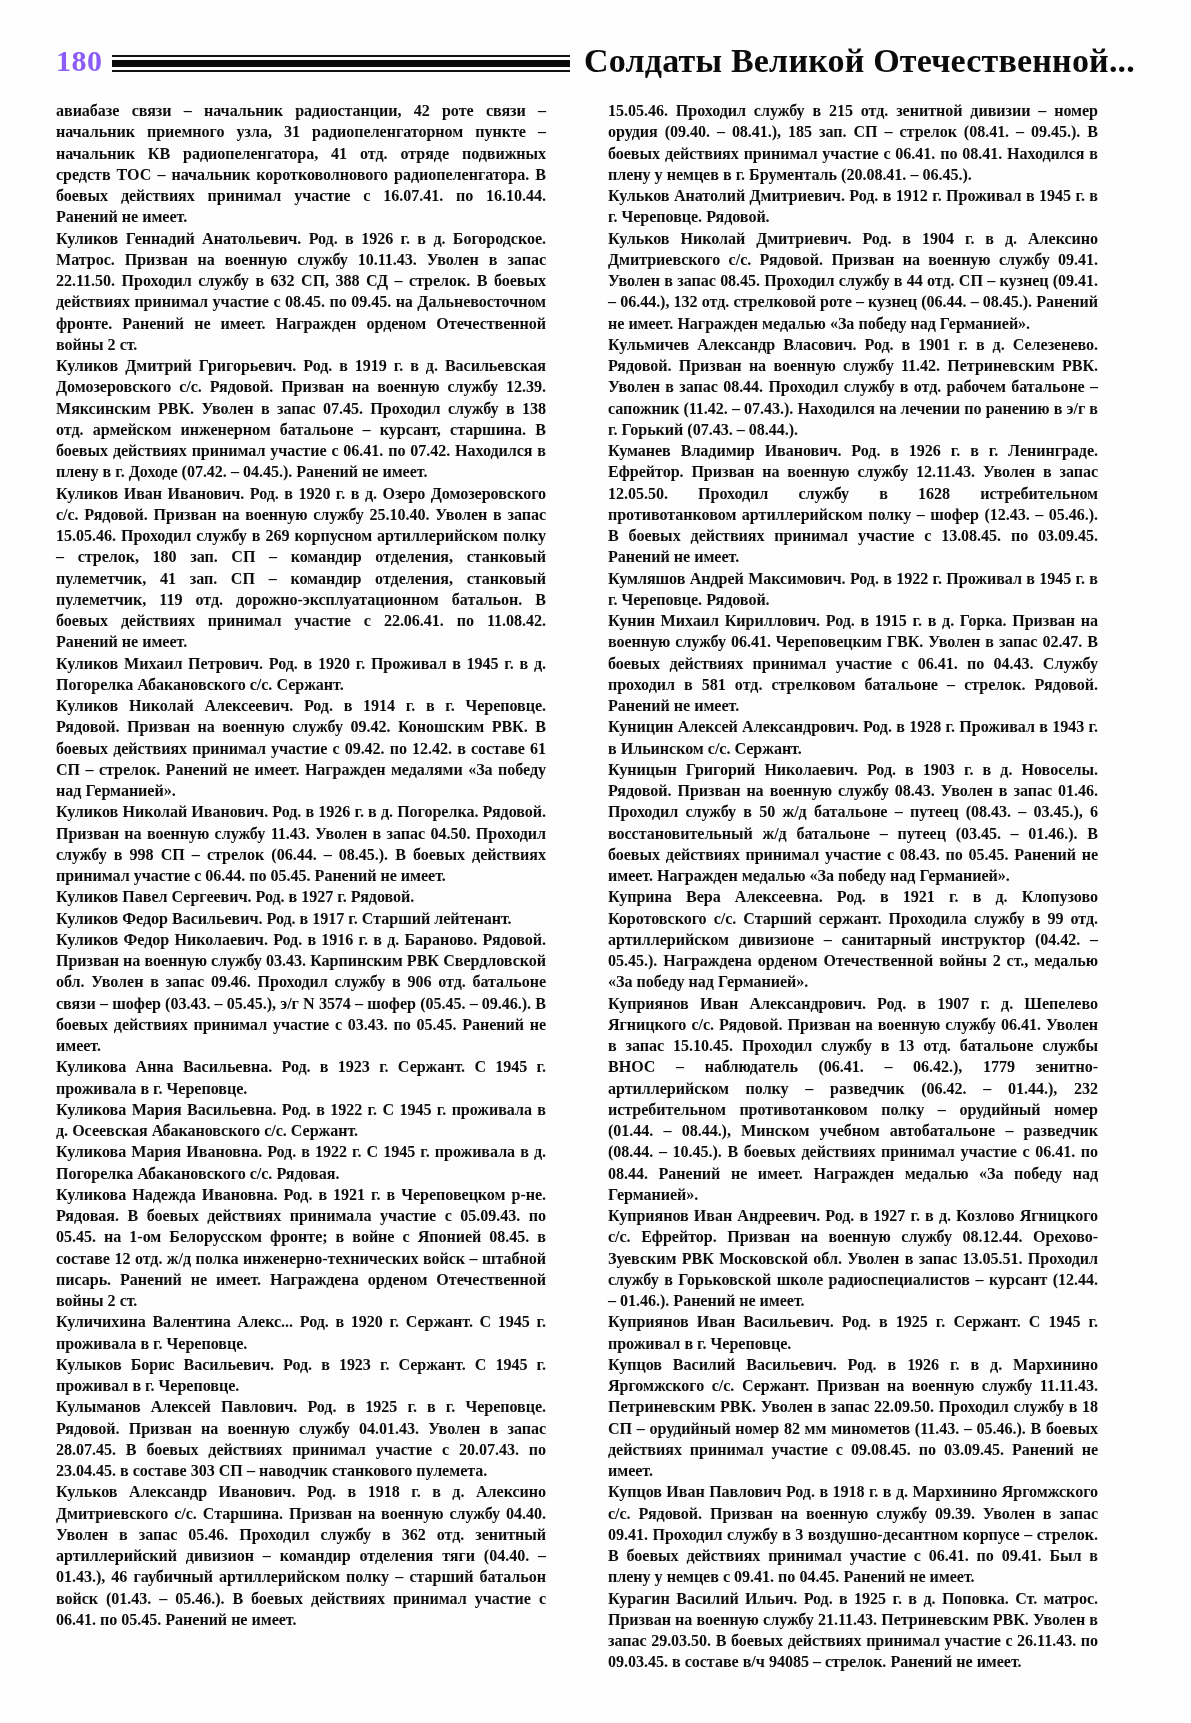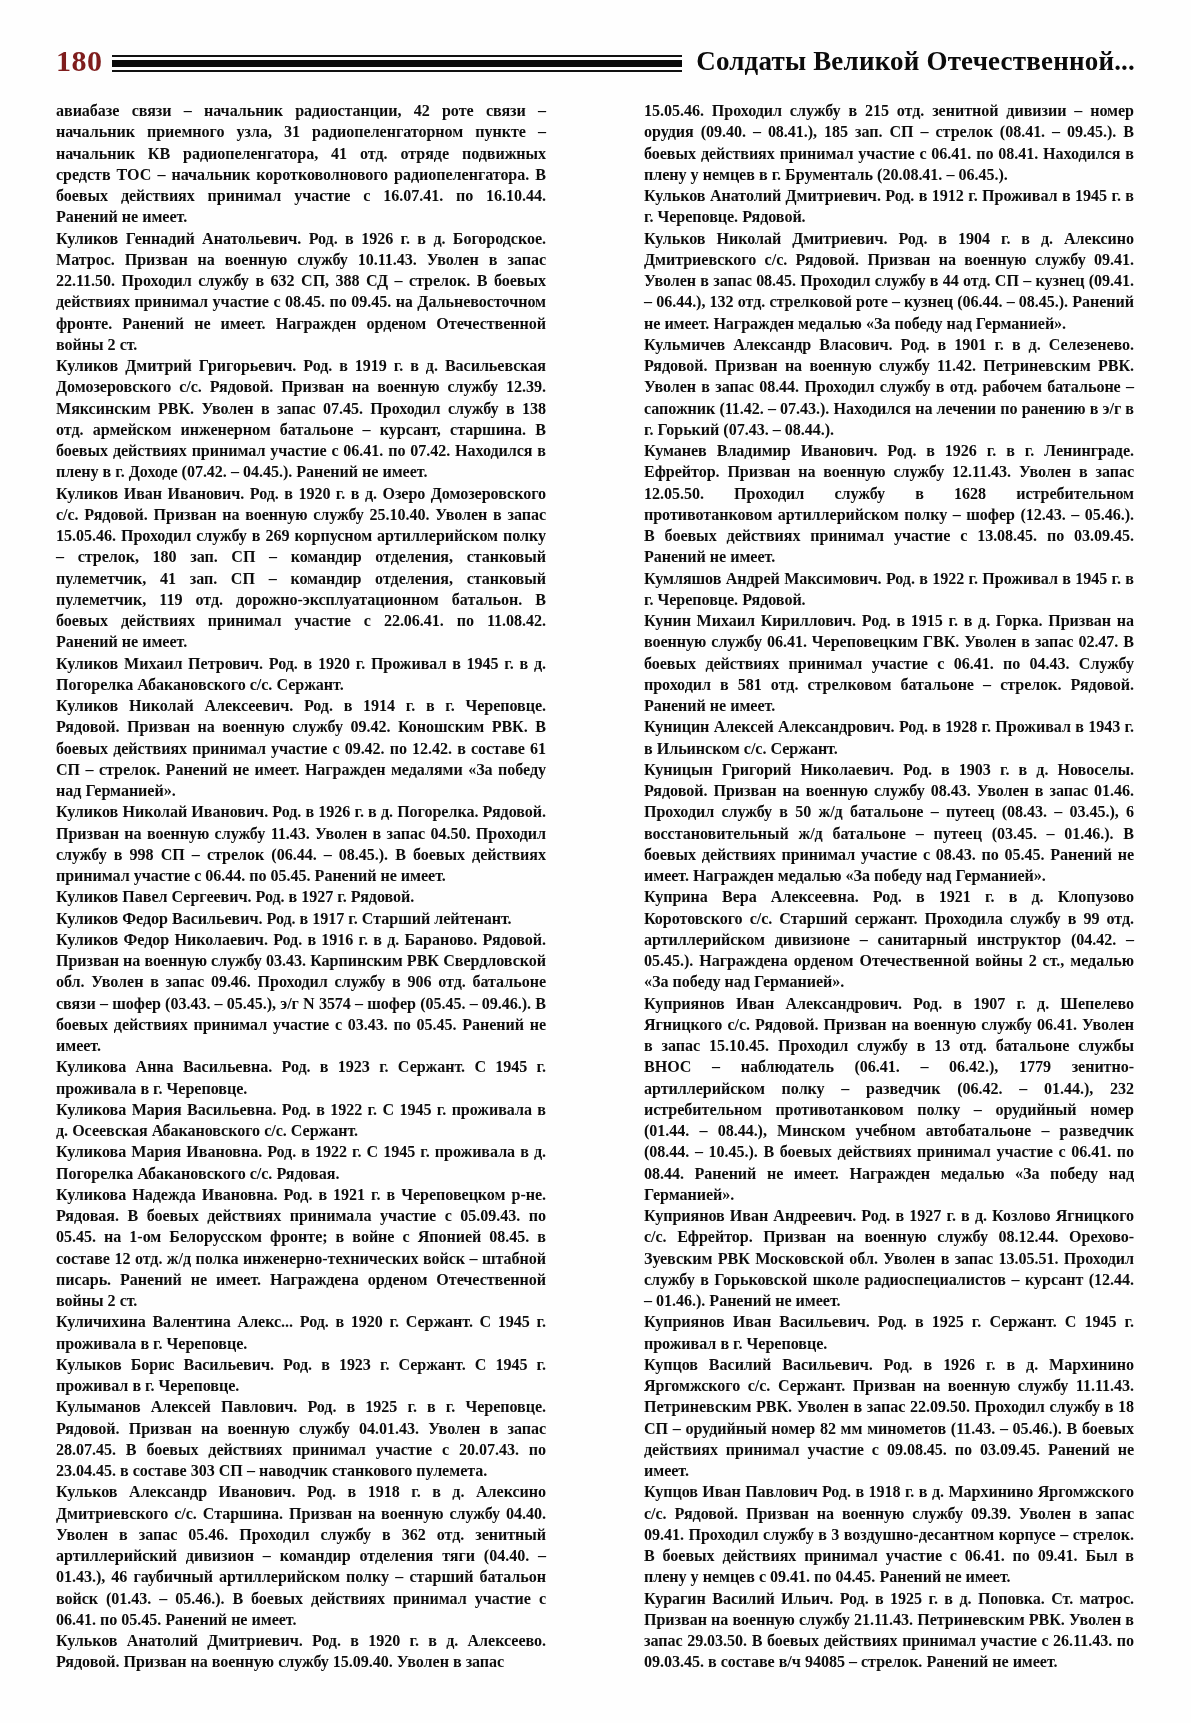--- a/index.html
+++ b/index.html
@@ -32,56 +32,56 @@
     width: 1079px;
     height: 46px;
     display: flex;
     align-items: center;
   }
   .folio {
     font-family: "Liberation Serif", "DejaVu Serif", serif;
     font-size: 30px;
     font-weight: 700;
     line-height: 1;
-    color: #7f1d1d;
+    color: #8b5cf6;
     letter-spacing: 0.5px;
     padding-right: 9px;
     flex: 0 0 auto;
   }
   .rule-stack {
     flex: 1 1 auto;
     display: flex;
     flex-direction: column;
     justify-content: center;
     gap: 3px;
     padding-top: 4px;
   }
   .rule-thin   { height: 2px;  background: #111; }
   .rule-thick  { height: 7px;  background: #0a0a0a; }
   .header-title {
     flex: 0 0 auto;
     padding-left: 14px;
     font-family: "Liberation Serif", "DejaVu Serif", serif;
-    font-size: 27px;
+    font-size: 34px;
     font-weight: 700;
     line-height: 1;
     color: #0b0b0b;
     white-space: nowrap;
     letter-spacing: 0.2px;
   }
 
   
   .columns {
     position: absolute;
     left: 56px;
     top: 100px;
     width: 1079px;
     height: 1580px;
     display: flex;
-    gap: 98px;
+    gap: 62px;
   }
   .col {
     width: 490px;
     flex: 0 0 490px;
   }
   .entry {
     font-family: "Liberation Serif", "DejaVu Serif", serif;
     font-size: 16.1px;
     line-height: 21.25px;
     font-weight: 700;
@@ -123,21 +123,20 @@
       <p class="entry">Куликов Федор Васильевич. Род. в 1917 г. Старший лейтенант.</p>
       <p class="entry">Куликов Федор Николаевич. Род. в 1916 г. в д. Бараново. Рядовой. Призван на военную службу 03.43. Карпинским РВК Свердловской обл. Уволен в запас 09.46. Проходил службу в 906 отд. батальоне связи – шофер (03.43. – 05.45.), э/г N 3574 – шофер (05.45. – 09.46.). В боевых действиях принимал участие с 03.43. по 05.45. Ранений не имеет.</p>
       <p class="entry">Куликова Анна Васильевна. Род. в 1923 г. Сержант. С 1945 г. проживала в г. Череповце.</p>
       <p class="entry">Куликова Мария Васильевна. Род. в 1922 г. С 1945 г. проживала в д. Осеевская Абакановского с/с. Сержант.</p>
       <p class="entry">Куликова Мария Ивановна. Род. в 1922 г. С 1945 г. проживала в д. Погорелка Абакановского с/с. Рядовая.</p>
       <p class="entry">Куликова Надежда Ивановна. Род. в 1921 г. в Череповецком р-не. Рядовая. В боевых действиях принимала участие с 05.09.43. по 05.45. на 1-ом Белорусском фронте; в войне с Японией 08.45. в составе 12 отд. ж/д полка инженерно-технических войск – штабной писарь. Ранений не имеет. Награждена орденом Отечественной войны 2 ст.</p>
       <p class="entry">Куличихина Валентина Алекс... Род. в 1920 г. Сержант. С 1945 г. проживала в г. Череповце.</p>
       <p class="entry">Кулыков Борис Васильевич. Род. в 1923 г. Сержант. С 1945 г. проживал в г. Череповце.</p>
       <p class="entry">Кулыманов Алексей Павлович. Род. в 1925 г. в г. Череповце. Рядовой. Призван на военную службу 04.01.43. Уволен в запас 28.07.45. В боевых действиях принимал участие с 20.07.43. по 23.04.45. в составе 303 СП – наводчик станкового пулемета.</p>
       <p class="entry">Кульков Александр Иванович. Род. в 1918 г. в д. Алексино Дмитриевского с/с. Старшина. Призван на военную службу 04.40. Уволен в запас 05.46. Проходил службу в 362 отд. зенитный артиллерийский дивизион – командир отделения тяги (04.40. – 01.43.), 46 гаубичный артиллерийском полку – старший батальон войск (01.43. – 05.46.). В боевых действиях принимал участие с 06.41. по 05.45. Ранений не имеет.</p>
-      <p class="entry">Кульков Анатолий Дмитриевич. Род. в 1920 г. в д. Алексеево. Рядовой. Призван на военную службу 15.09.40. Уволен в запас</p>
     </div>
 
     <div class="col">
       <p class="entry">15.05.46. Проходил службу в 215 отд. зенитной дивизии – номер орудия (09.40. – 08.41.), 185 зап. СП – стрелок (08.41. – 09.45.). В боевых действиях принимал участие с 06.41. по 08.41. Находился в плену у немцев в г. Брументаль (20.08.41. – 06.45.).</p>
       <p class="entry">Кульков Анатолий Дмитриевич. Род. в 1912 г. Проживал в 1945 г. в г. Череповце. Рядовой.</p>
       <p class="entry">Кульков Николай Дмитриевич. Род. в 1904 г. в д. Алексино Дмитриевского с/с. Рядовой. Призван на военную службу 09.41. Уволен в запас 08.45. Проходил службу в 44 отд. СП – кузнец (09.41. – 06.44.), 132 отд. стрелковой роте – кузнец (06.44. – 08.45.). Ранений не имеет. Награжден медалью «За победу над Германией».</p>
       <p class="entry">Кульмичев Александр Власович. Род. в 1901 г. в д. Селезенево. Рядовой. Призван на военную службу 11.42. Петриневским РВК. Уволен в запас 08.44. Проходил службу в отд. рабочем батальоне – сапожник (11.42. – 07.43.). Находился на лечении по ранению в э/г в г. Горький (07.43. – 08.44.).</p>
       <p class="entry">Куманев Владимир Иванович. Род. в 1926 г. в г. Ленинграде. Ефрейтор. Призван на военную службу 12.11.43. Уволен в запас 12.05.50. Проходил службу в 1628 истребительном противотанковом артиллерийском полку – шофер (12.43. – 05.46.). В боевых действиях принимал участие с 13.08.45. по 03.09.45. Ранений не имеет.</p>
       <p class="entry">Кумляшов Андрей Максимович. Род. в 1922 г. Проживал в 1945 г. в г. Череповце. Рядовой.</p>
       <p class="entry">Кунин Михаил Кириллович. Род. в 1915 г. в д. Горка. Призван на военную службу 06.41. Череповецким ГВК. Уволен в запас 02.47. В боевых действиях принимал участие с 06.41. по 04.43. Службу проходил в 581 отд. стрелковом батальоне – стрелок. Рядовой. Ранений не имеет.</p>

